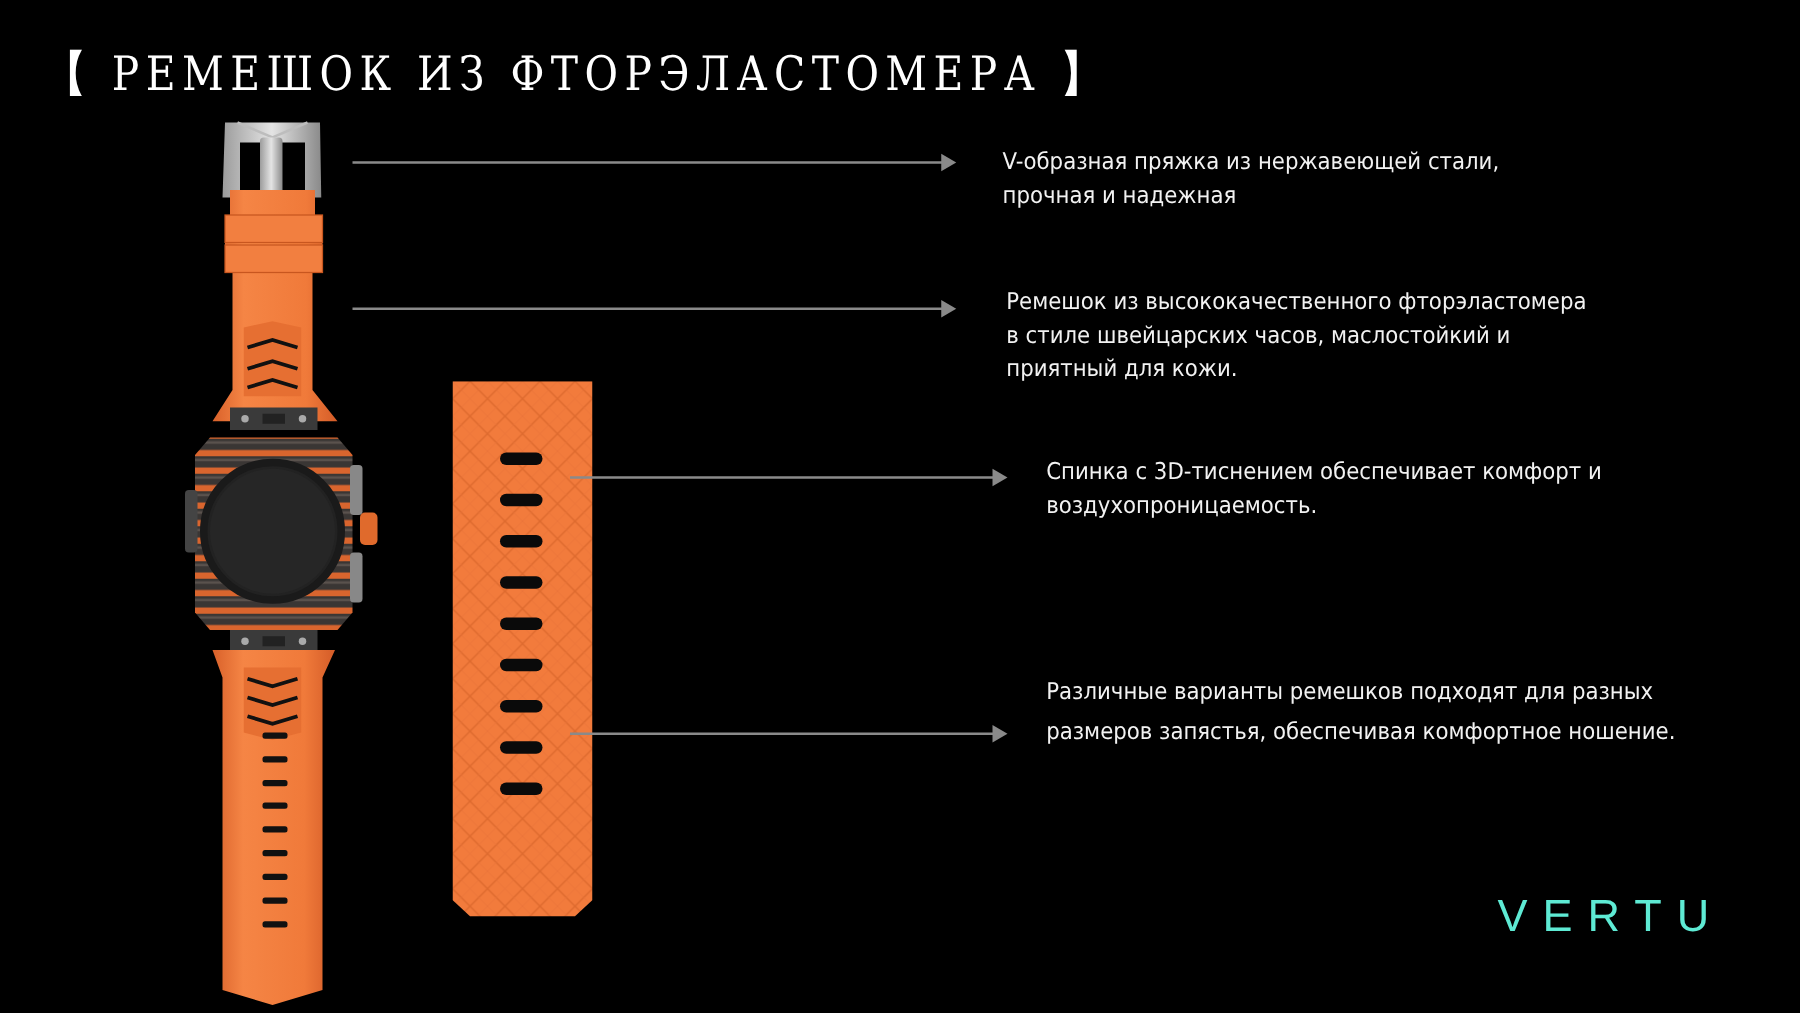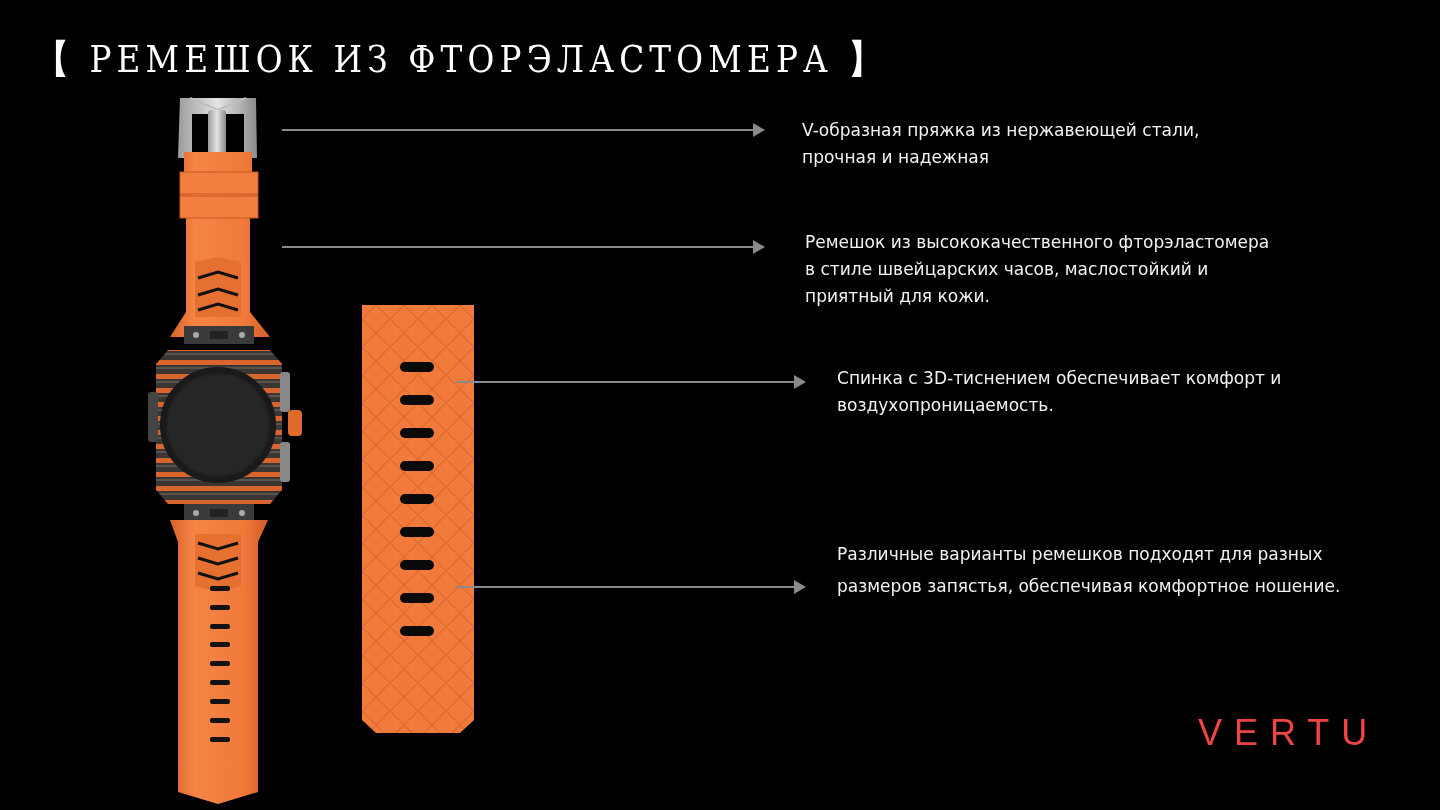--- a/index.html
+++ b/index.html
@@ -25,21 +25,21 @@
     }
     .callout.wide { line-height: 32px; }
     .arrow { position: absolute; height: 2px; background: #8a8a8a; }
     .arrow::after {
       content: ""; position: absolute; right: -10px; top: -6px;
       border-left: 12px solid #8a8a8a; border-top: 7px solid transparent; border-bottom: 7px solid transparent;
     }
     .logo {
       position: absolute; left: 1198px; top: 712px;
       font-family: "Liberation Sans", sans-serif; font-size: 36px;
-      letter-spacing: 12px; color: #ef4444; font-weight: normal;
+      letter-spacing: 12px; color: #5eead4; font-weight: normal;
     }
     .product { position: absolute; }
   </style>
 </head>
 <body>
 
 <div class="title">
   <span class="br">【</span>
   <span>РЕМЕШОК ИЗ ФТОРЭЛАСТОМЕРА</span>
   <span class="br">】</span>

